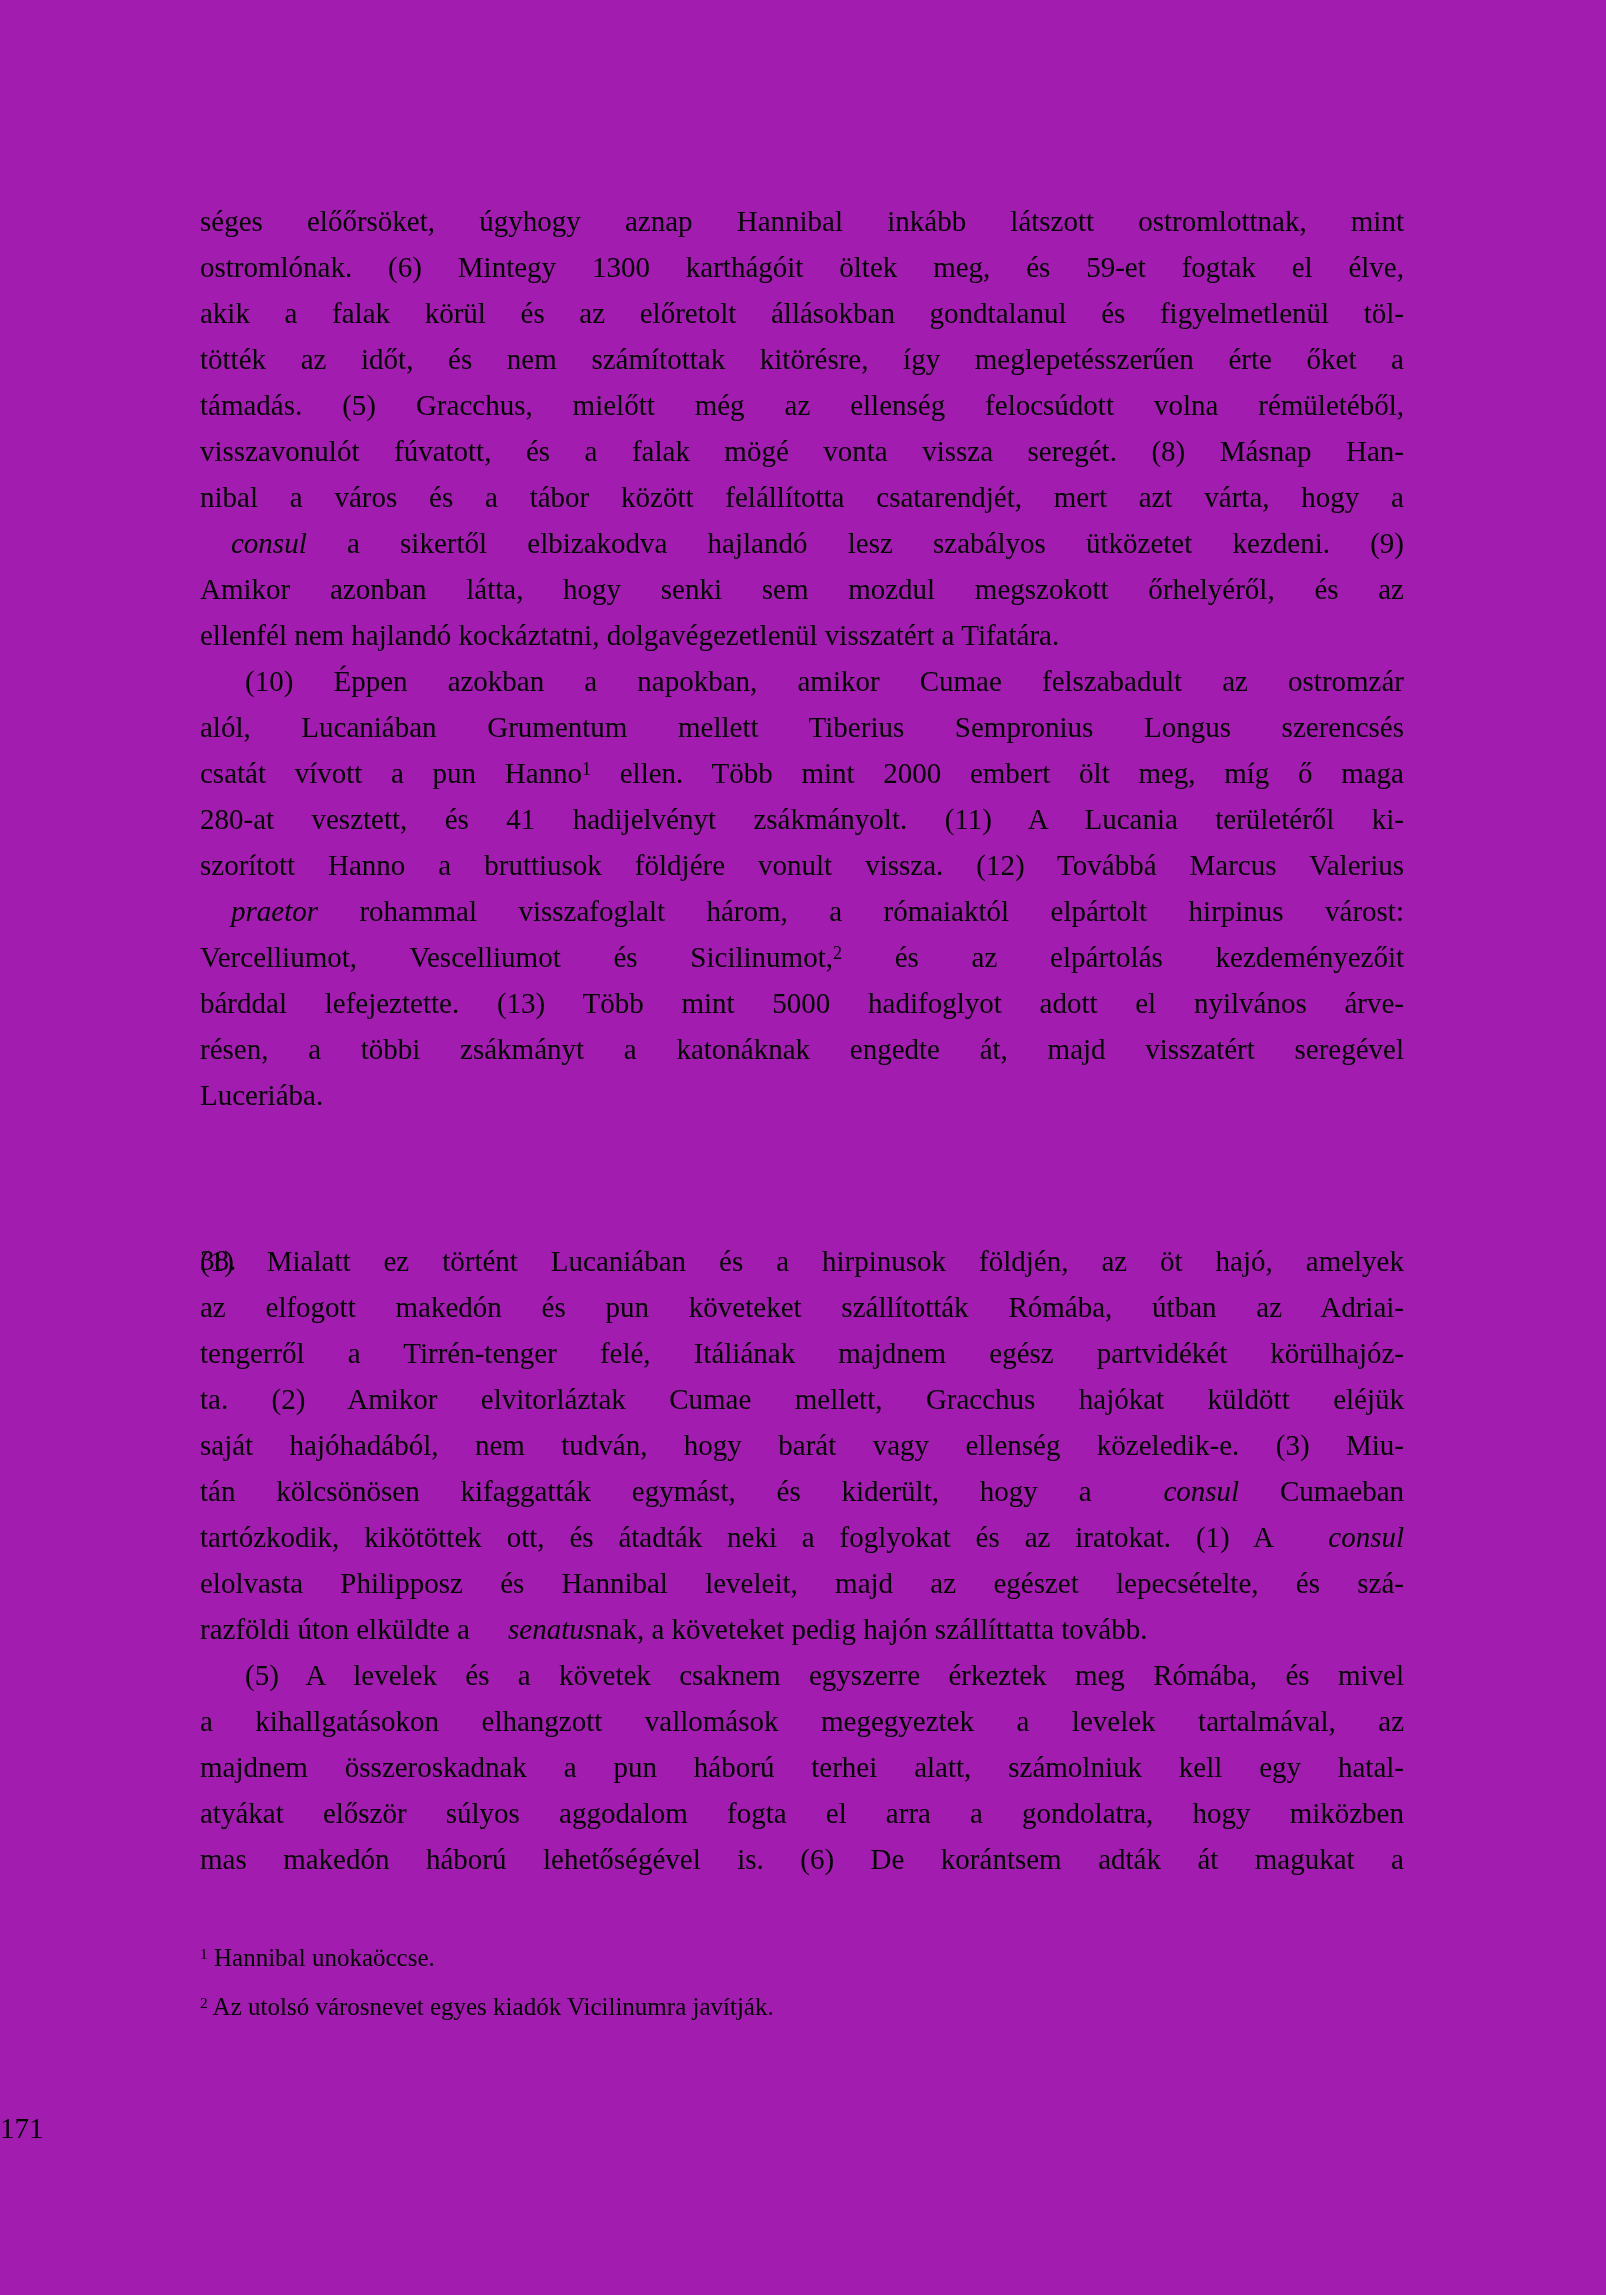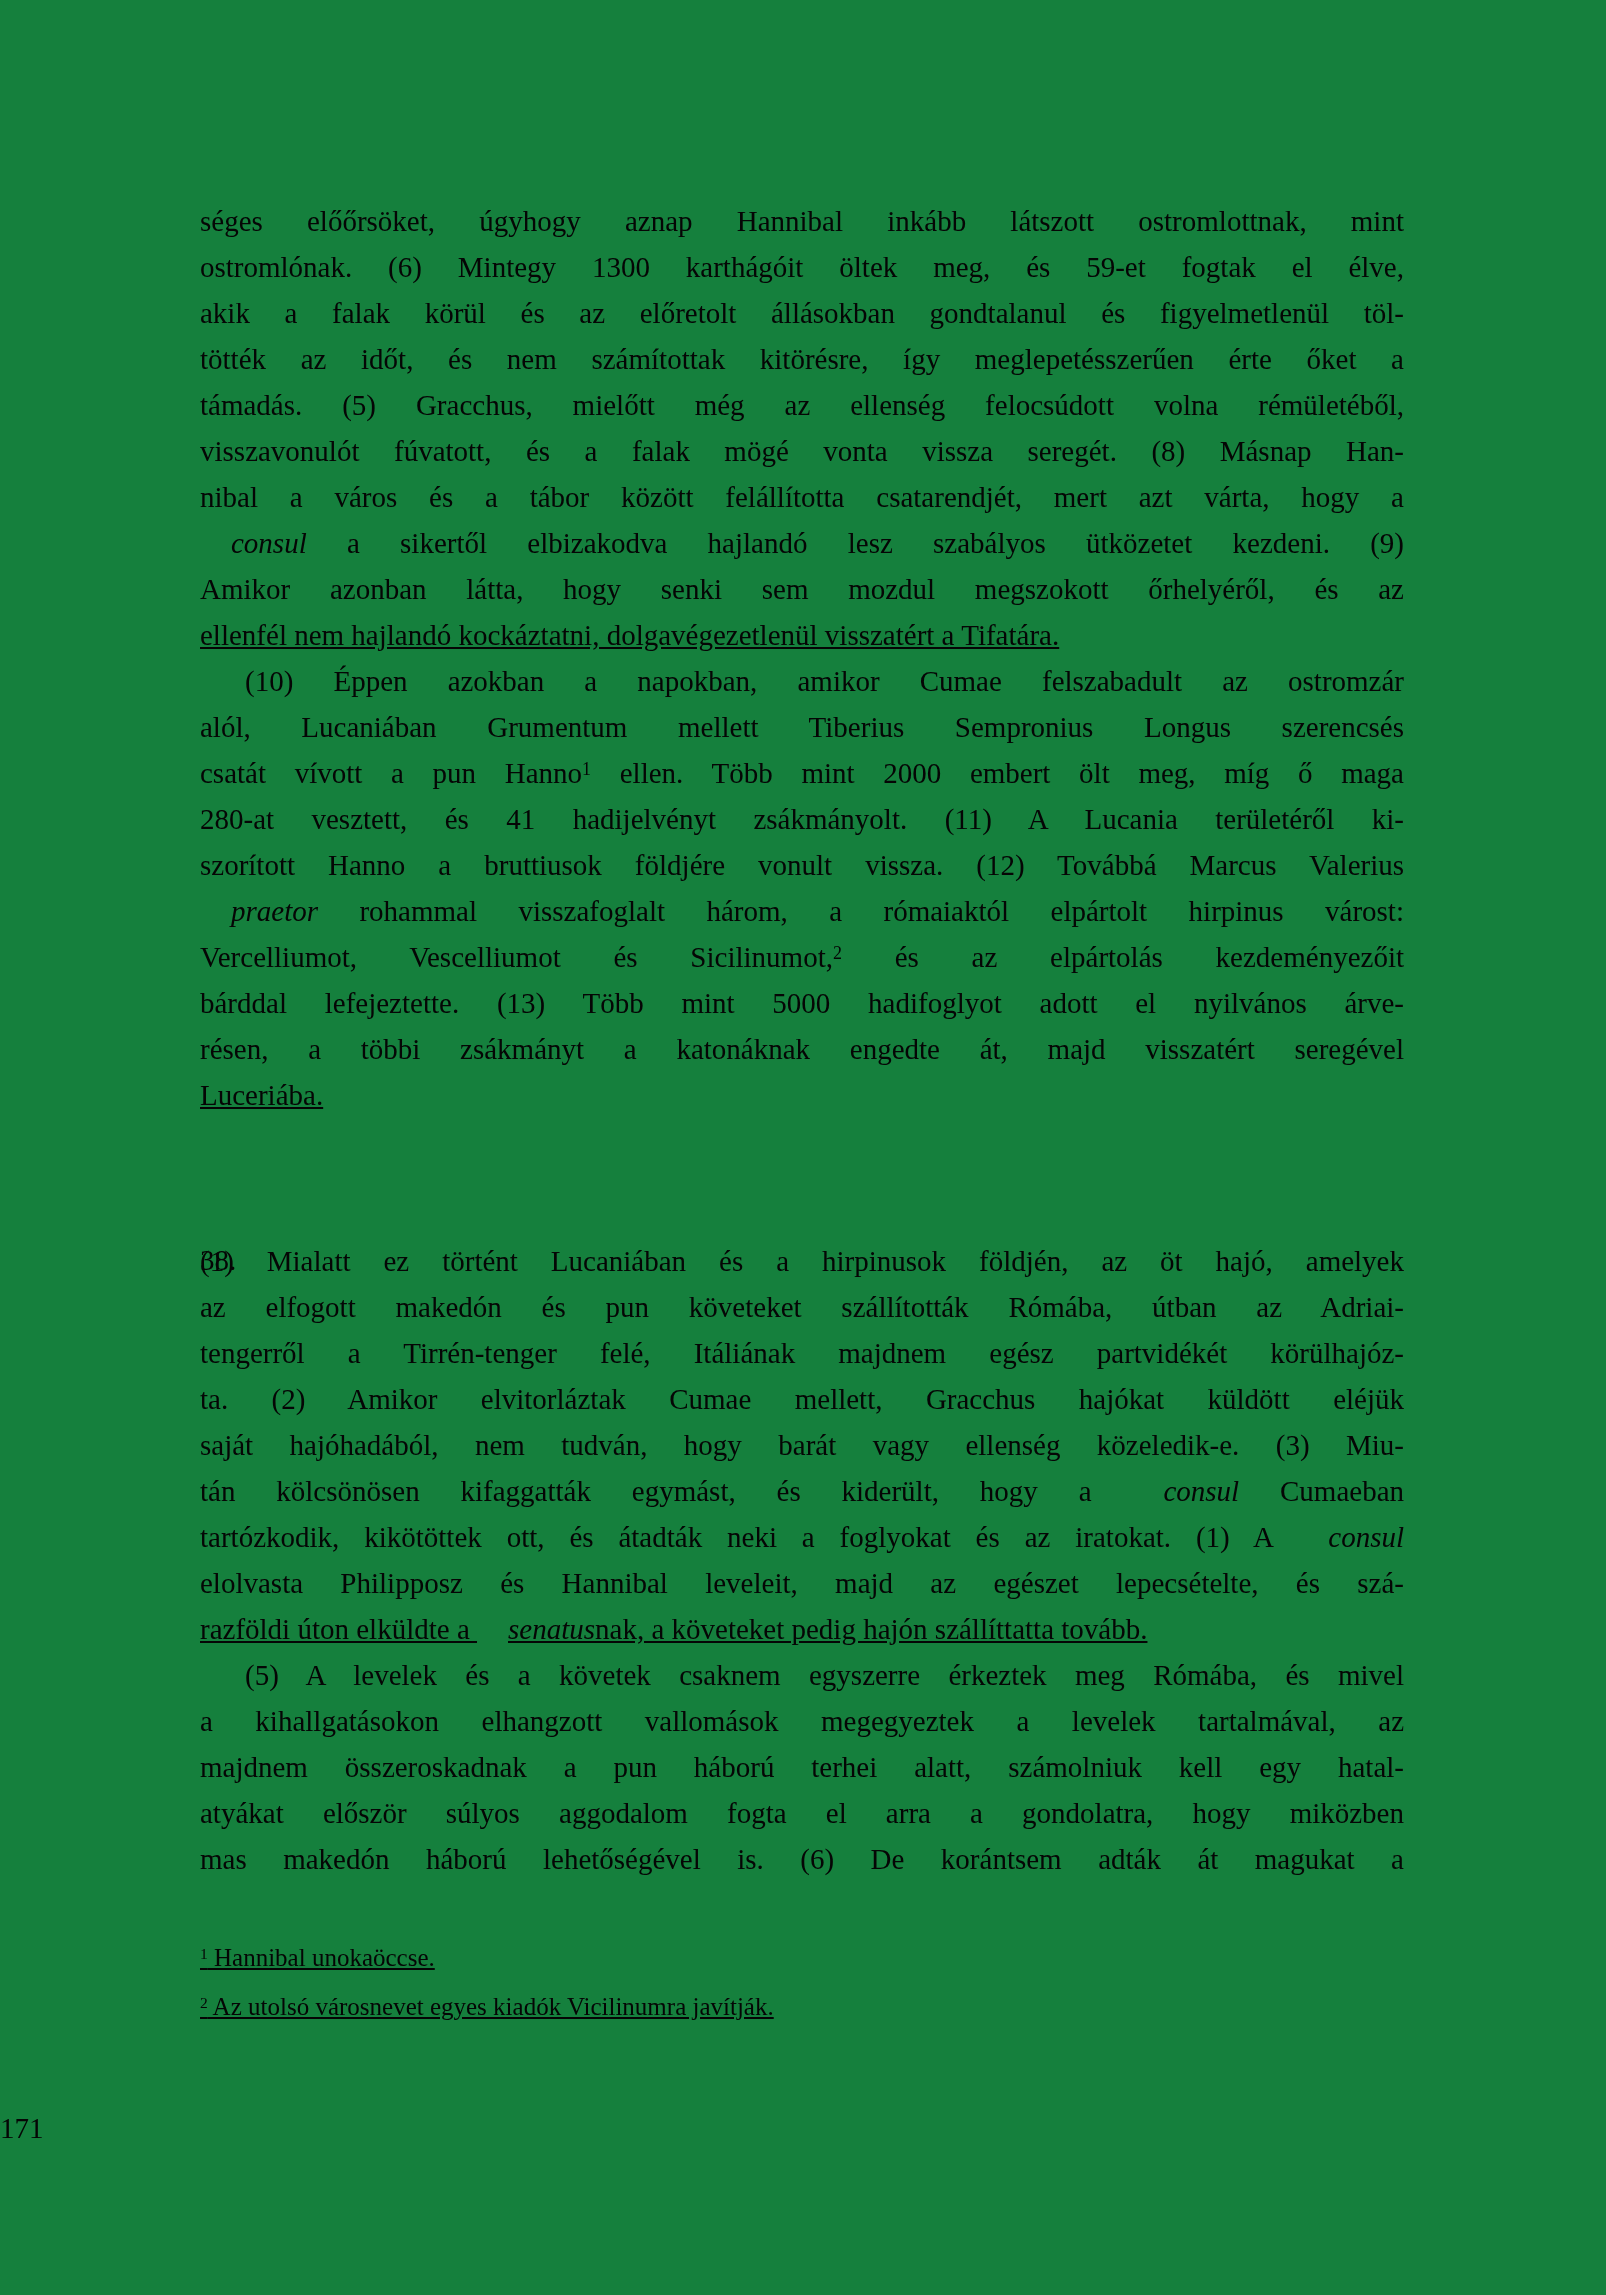--- a/index.html
+++ b/index.html
@@ -1,36 +1,36 @@
 <!DOCTYPE html>
 <html lang="hu" style="font-size:13.8px"><head>
 <meta charset="utf-8">
 <style>
   html, body { margin: 0; padding: 0; background: #ffffff; }
   .page {
     position: relative;
     width: 1607px;
     height: 2295px;
-    background: #15803d;
+    background: #a21caf;
     color: #050505;
     font-family: "Liberation Serif", "DejaVu Serif", serif;
     overflow: hidden;
   }
   .textblock {
     position: absolute;
     left: 200px;
     width: 1204px;
     font-size: 29px;
     line-height: 46px;
   }
   .line {
     text-align: justify;
     text-align-last: justify;
   }
-  .line.lastline { text-align-last: left; text-decoration: underline; }
+  .line.lastline { text-align-last: left; }
   .line.indent { text-indent: 45px; }
   .line em { font-style: italic; margin-left: 31px; }
   .line sup {
     font-size: 0.62em;
     line-height: 0;
     vertical-align: baseline;
     position: relative;
     top: -0.45em;
   }
   #block1 { top: 198px; }

